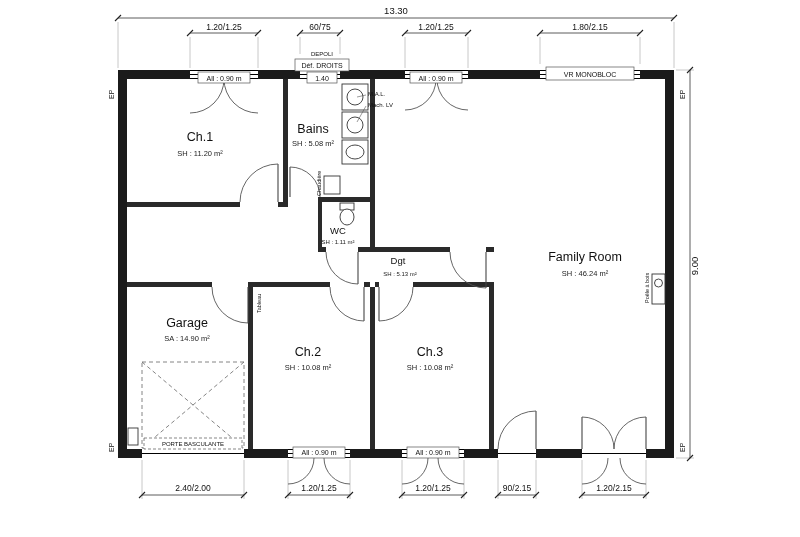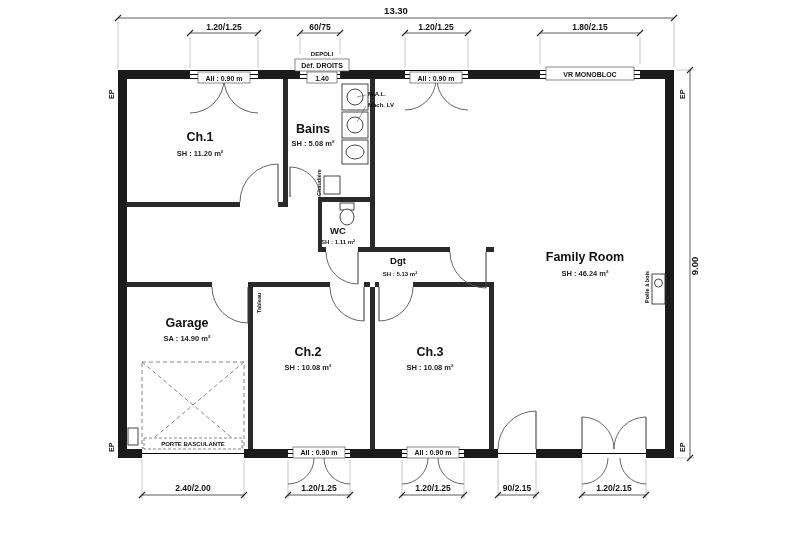--- a/index.html
+++ b/index.html
@@ -1,16 +1,16 @@
 <!DOCTYPE html>
 <html><head>
 <meta charset="utf-8">
 <style>
   html,body{margin:0;padding:0;background:#fff;}
-  .stage{position:relative;width:800px;height:537px;background:#84cc16;overflow:hidden;font-weight:bold;}
+  .stage{position:relative;width:800px;height:537px;background:#84cc16;overflow:hidden;}
   svg text{font-family:"Liberation Sans", sans-serif;fill:#111;}
   .wall{fill:#1b1b1b;}
   .iwall{fill:#2a2a2a;}
   .frame{stroke:#000;stroke-width:1;fill:none;}
   .arc{stroke:#555;stroke-width:0.9;fill:none;}
   .leaf{stroke:#444;stroke-width:1.1;fill:none;}
   .dimline{stroke:#333;stroke-width:0.8;fill:none;}
   .tick{stroke:#222;stroke-width:1.1;fill:none;}
   .ext{stroke:#9a9a9a;stroke-width:0.55;fill:none;}
   .fixture{fill:#fff;stroke:#333;stroke-width:0.9;}

